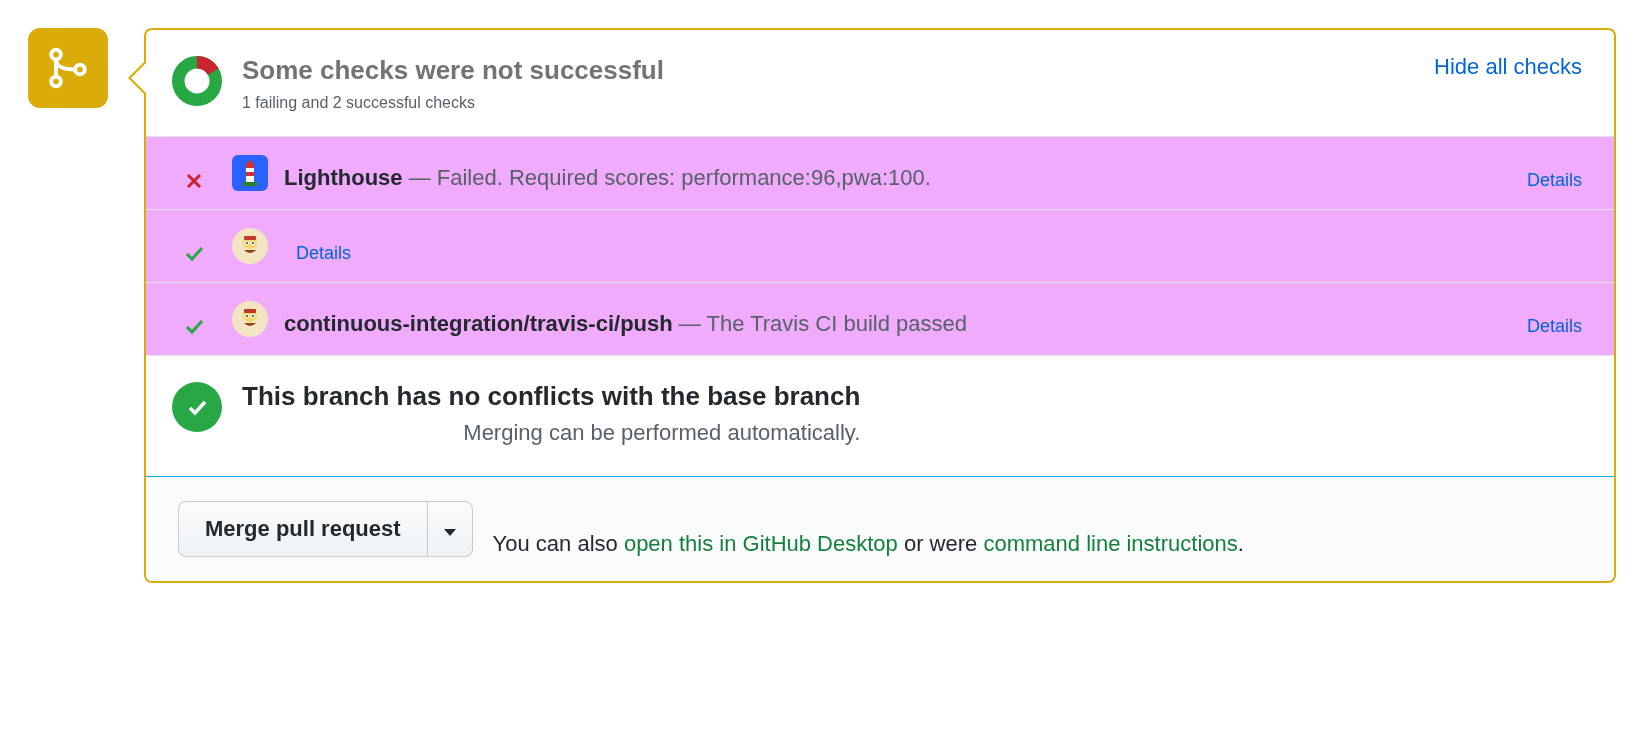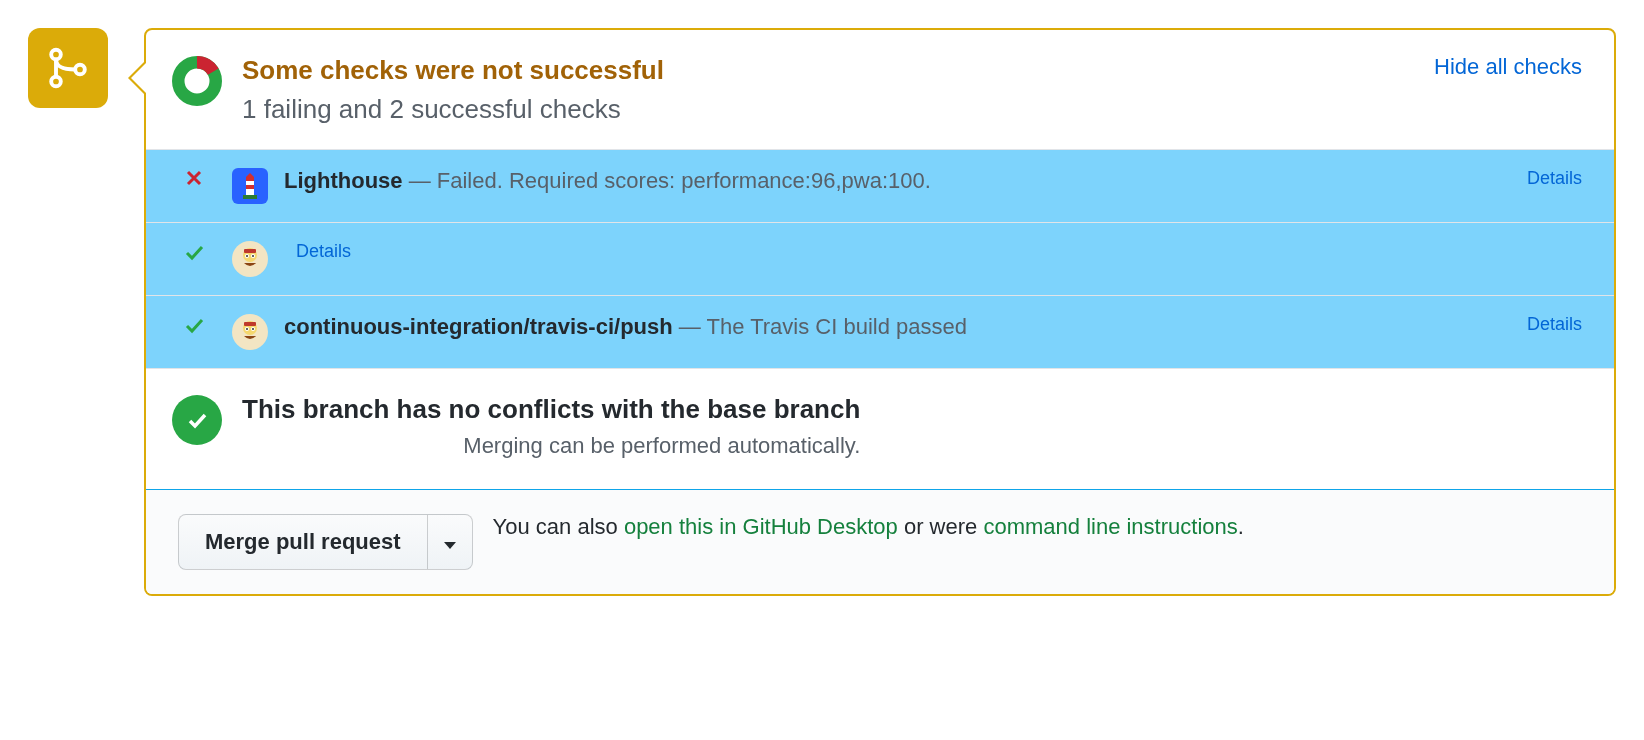--- a/index.html
+++ b/index.html
@@ -64,40 +64,40 @@
     width: 50px;
     height: 50px;
     flex-shrink: 0;
     margin-right: 20px;
     margin-top: 2px;
   }
   .section-header .text-col { flex: 1; }
   .header-title {
     font-size: 26px;
     font-weight: 600;
-    color: #a16207;
+    color: #737373;
     line-height: 1.3;
   }
   .header-sub {
-    font-size: 26px;
+    font-size: 16px;
     color: #586069;
     margin-top: 6px;
   }
   .hide-checks {
     color: #0366d6;
     font-size: 22px;
     cursor: pointer;
     white-space: nowrap;
     margin-left: 12px;
   }
   .check-row {
     display: flex;
-    align-items: flex-start;
+    align-items: flex-end;
     padding: 18px 32px 18px 36px;
-    background: #7dd3fc;
+    background: #f0abfc;
     border-bottom: 1px solid #e1e4e8;
     font-size: 22px;
   }
   .check-status-icon {
     width: 24px;
     display: flex;
     justify-content: center;
     margin-right: 26px;
     flex-shrink: 0;
   }
@@ -155,21 +155,21 @@
   .conflicts-sub {
     font-size: 22px;
     color: #586069;
     margin-top: 6px;
     text-align: right;
   }
   .merge-footer {
     padding: 24px 32px;
     background: #fafbfc;
     display: flex;
-    align-items: flex-start;
+    align-items: flex-end;
     border-radius: 0 0 6px 6px;
   }
   .btn-group {
     display: flex;
     margin-right: 20px;
   }
   .btn {
     background: linear-gradient(#fafbfc, #eff3f6);
     border: 1px solid rgba(27,31,35,.2);
     font-size: 22px;

